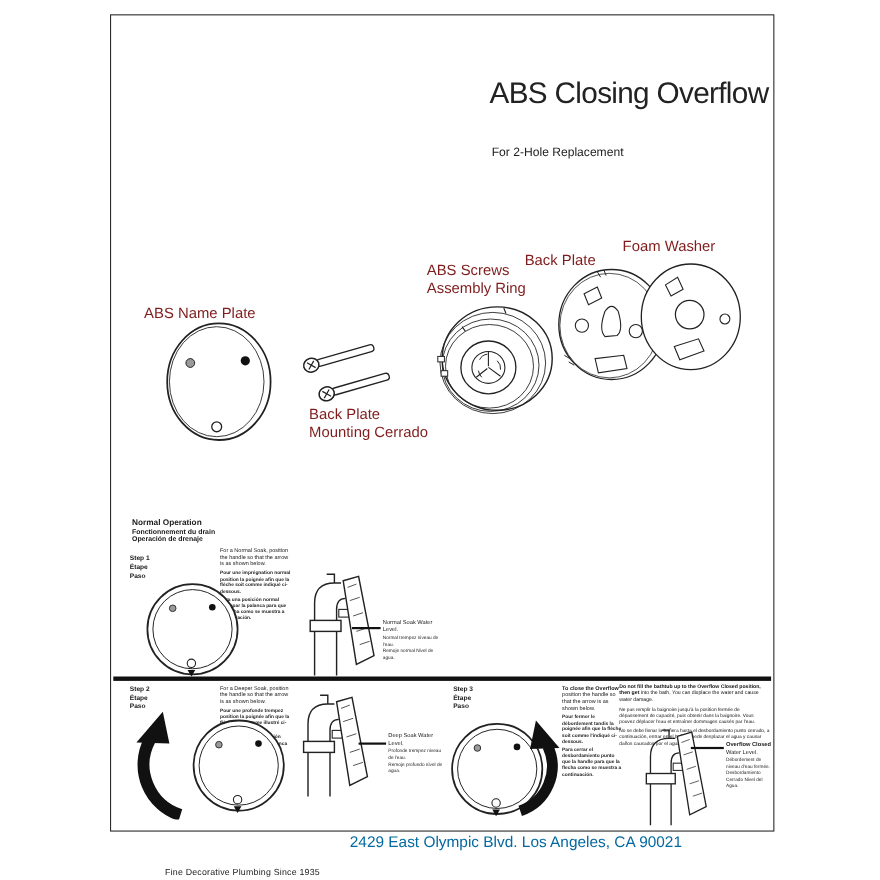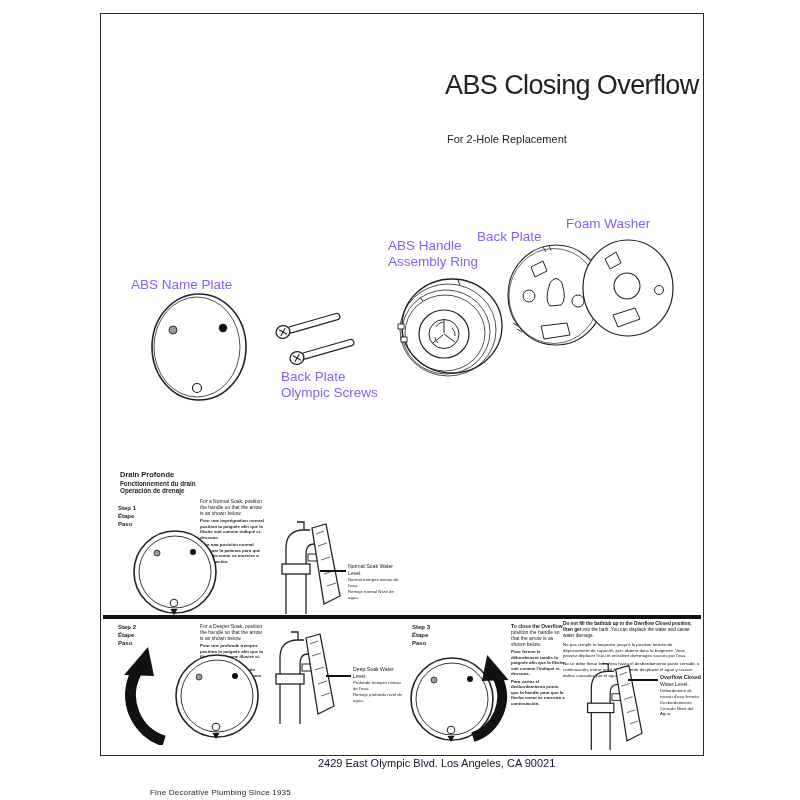--- a/index.html
+++ b/index.html
@@ -2,55 +2,55 @@
 <html><head>
 <meta charset="utf-8">
 <style>
   html,body{margin:0;padding:0;background:#fff;}
   #page{position:relative;width:736px;height:800px;background:#fff;overflow:hidden;
         font-family:"Liberation Sans",sans-serif;color:#1a1a1a;}
   .abs{position:absolute;}
   .box{border:1.6px solid #2b2b2b;}
   .title{font-size:27px;letter-spacing:-0.6px;color:#222;}
   .subtitle{font-size:11px;color:#222;margin-top:28px;}
-  .part-label{font-size:13.5px;line-height:1.18;color:#8b5cf6;}
+  .part-label{font-size:13.5px;line-height:1.18;color:#7f1d1d;}
   .b{font-weight:bold;}
   .dh1{font-size:7.5px;font-weight:bold;line-height:1.15;}
   .dh2{font-size:6.3px;font-weight:bold;line-height:1.2;}
   .steplabel{font-size:6px;font-weight:bold;line-height:1.35;}
   .step-text{font-size:5px;line-height:1.22;color:#222;}
   .step-text .fr,.step-text .es{font-size:4.4px;font-weight:600;margin-top:2px;line-height:1.25;}
   .wl{font-size:5.2px;line-height:1.25;color:#222;width:52px;}
   .wl .fr,.wl .es{font-size:4.3px;line-height:1.3;margin-top:1px;}
   .warn{font-size:4.7px;line-height:1.3;color:#111;width:137px;}
   .warn .fr,.warn .es{font-size:4.4px;margin-top:2.5px;line-height:1.3;}
   .divider{background:#111;}
   .leader{position:absolute;height:1.6px;background:#111;}
   .brand{font-family:"Liberation Serif",serif;font-size:28px;letter-spacing:1px;color:#141414;}
   .tagline{font-size:8px;color:#222;letter-spacing:0.2px;text-align:center;}
-  .addr{font-size:11px;color:#0f172a;line-height:1.25;text-align:right;}
+  .addr{font-size:14px;color:#0369a1;line-height:1.25;text-align:right;}
   svg{display:block;}
 </style>
 </head>
 <body>
 
 <div id="page">
 
   <div class="abs box" style="left:100px;top:13px;width:602px;height:741px;"></div>
 
   <div class="abs title" style="left:445px;top:70px;">ABS Closing Overflow</div>
   <div class="abs subtitle" style="left:447px;top:105px;">For 2-Hole Replacement</div>
 
   <div class="abs part-label" style="left:131px;top:277px;">ABS Name Plate</div>
   <div class="abs part-label" style="left:281px;top:369px;">
     <div>Back Plate</div>
-    <div>Olympic Screws</div>
+    <div>Mounting Cerrado</div>
   </div>
   <div class="abs part-label" style="left:388px;top:238px;">
-    <div>ABS Handle</div>
+    <div>ABS Screws</div>
     <div>Assembly Ring</div>
   </div>
   <div class="abs part-label" style="left:477px;top:229px;">Back Plate</div>
   <div class="abs part-label" style="left:566px;top:216px;">Foam Washer</div>
 
   <div class="abs" style="left:150px;top:292px;">
     <svg width="100" height="112" viewBox="0 0 100 112">
       <ellipse cx="49" cy="55" rx="47" ry="53" fill="#fff" stroke="#222" stroke-width="1.6"></ellipse>
       <ellipse cx="47" cy="55" rx="43" ry="50" fill="none" stroke="#222" stroke-width="0.8"></ellipse>
       <circle cx="23" cy="38" r="4" fill="#9a9a9a" stroke="#222" stroke-width="0.9"></circle>
@@ -108,21 +108,21 @@
     <svg width="96" height="100" viewBox="0 0 96 100">
       <ellipse cx="48" cy="50" rx="45" ry="48" fill="#fff" stroke="#222" stroke-width="1.2"></ellipse>
       <circle cx="47" cy="48" r="13" fill="#fff" stroke="#222" stroke-width="1.1"></circle>
       <path d="M25 21 l11 -7 5 11 -11 6 z" fill="#fff" stroke="#222" stroke-width="1"></path>
       <circle cx="79" cy="52" r="4.5" fill="#fff" stroke="#222" stroke-width="1"></circle>
       <path d="M33 77 l22 -7 5 11 -22 8 z" fill="#fff" stroke="#222" stroke-width="1"></path>
     </svg>
   </div>
 
   <div class="abs" style="left:120px;top:471px;">
-    <div class="dh1">Drain Profonde</div>
+    <div class="dh1">Normal Operation</div>
     <div class="dh2">Fonctionnement du drain</div>
     <div class="dh2">Operación de drenaje</div>
   </div>
 
   <div class="abs steplabel" style="left:118px;top:504px;">
     <div>Step 1</div>
     <div>Étape</div>
     <div>Paso</div>
   </div>
   <div class="abs step-text" style="left:200px;top:498px;width:64px;">

